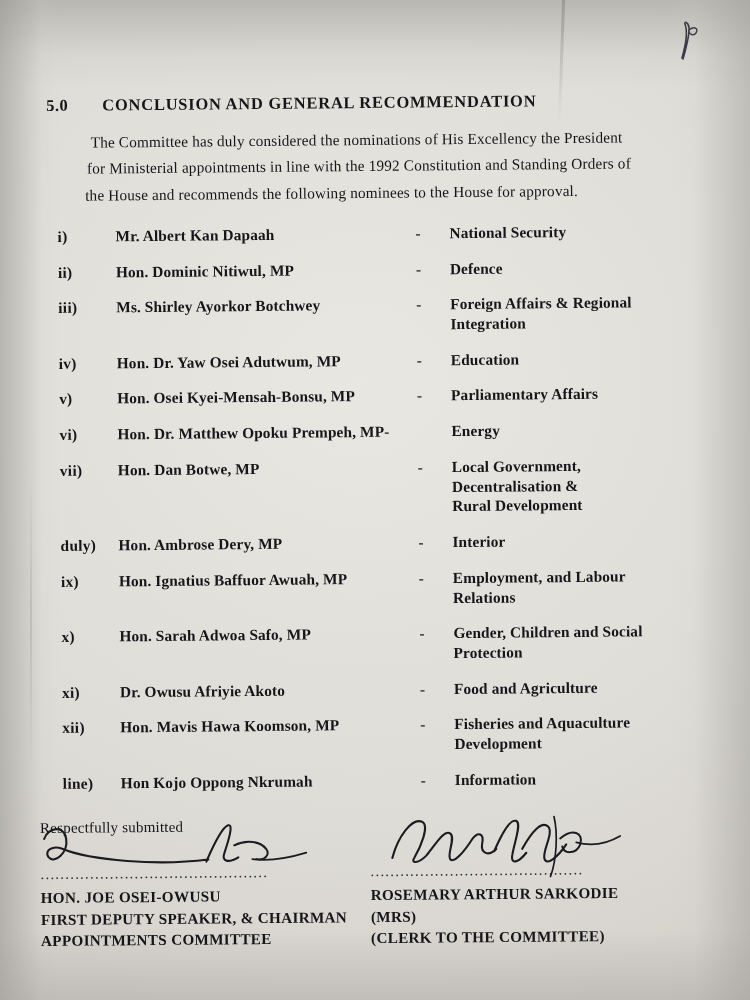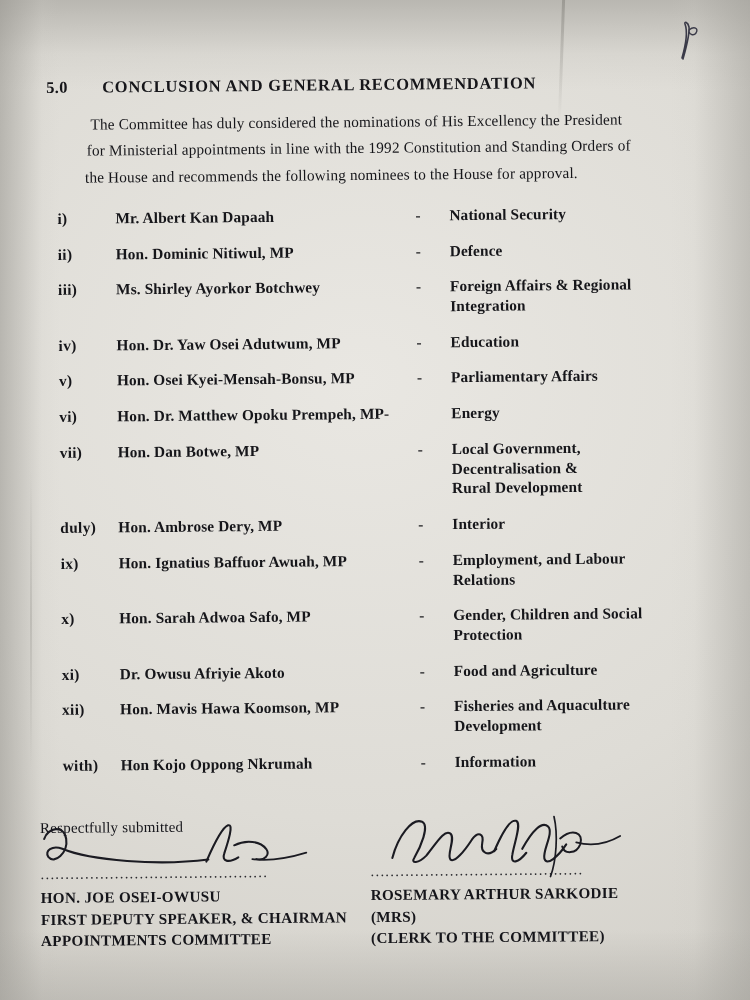--- a/index.html
+++ b/index.html
@@ -69,20 +69,21 @@
   .heading-row {
     display: flex;
     align-items: baseline;
     margin-bottom: 14px;
   }
   .heading-num {
     width: 56px;
     font-size: 16.5px;
     font-weight: 700;
     letter-spacing: 0.4px;
+    margin-top: 18px;
   }
   .heading-text {
     font-size: 16.5px;
     font-weight: 700;
     letter-spacing: 0.75px;
   }
 
   .para {
     margin-left: 44px;
     width: 590px;
@@ -315,21 +316,21 @@
         <tr>
           <td class="rn">xii)</td>
           <td class="name">Hon. Mavis Hawa Koomson, MP</td>
           <td class="dash">-</td>
           <td class="port">
             <span class="ln">Fisheries and Aquaculture</span>
             <span class="ln">Development</span>
           </td>
         </tr>
         <tr>
-          <td class="rn">with)</td>
+          <td class="rn">line)</td>
           <td class="name">Hon Kojo Oppong Nkrumah</td>
           <td class="dash">-</td>
           <td class="port">
             <span class="ln">Information</span>
           </td>
         </tr>
       </tbody>
     </table>
   </div>
 

